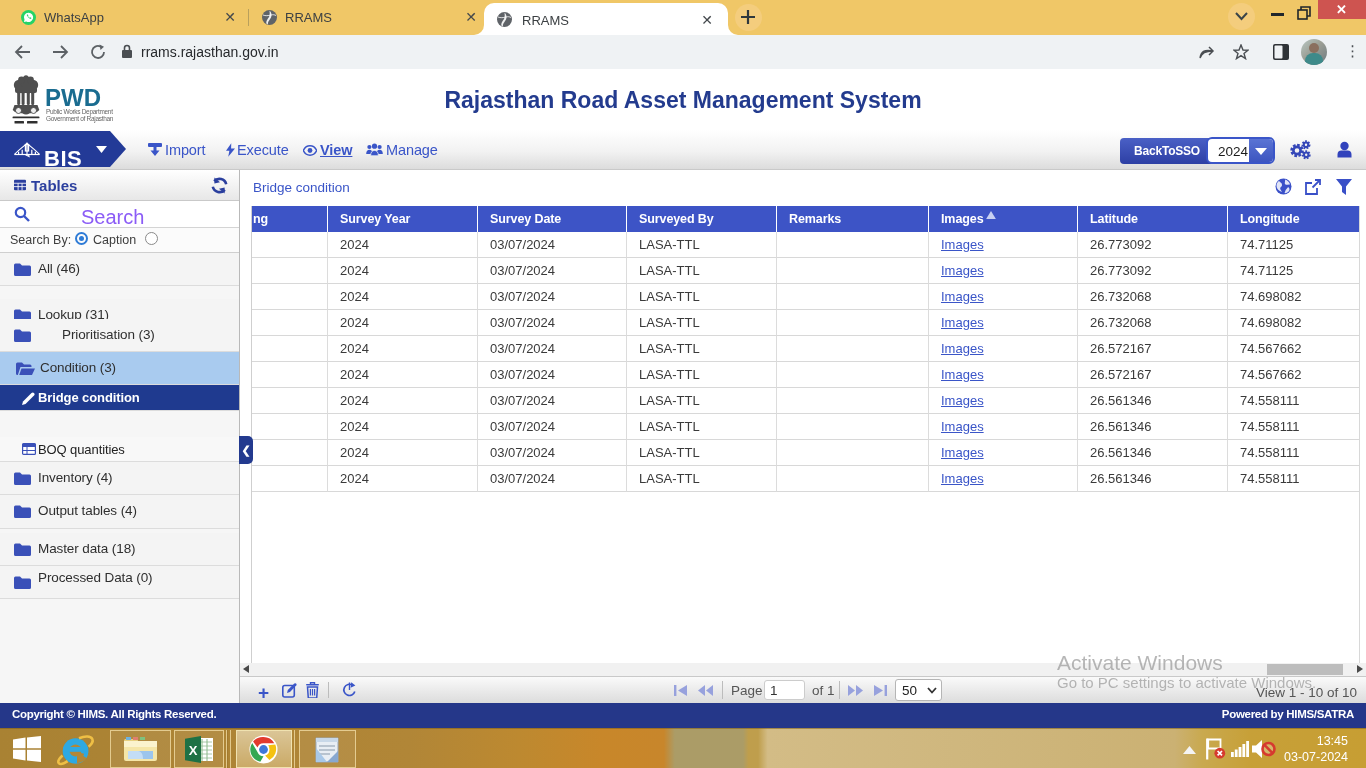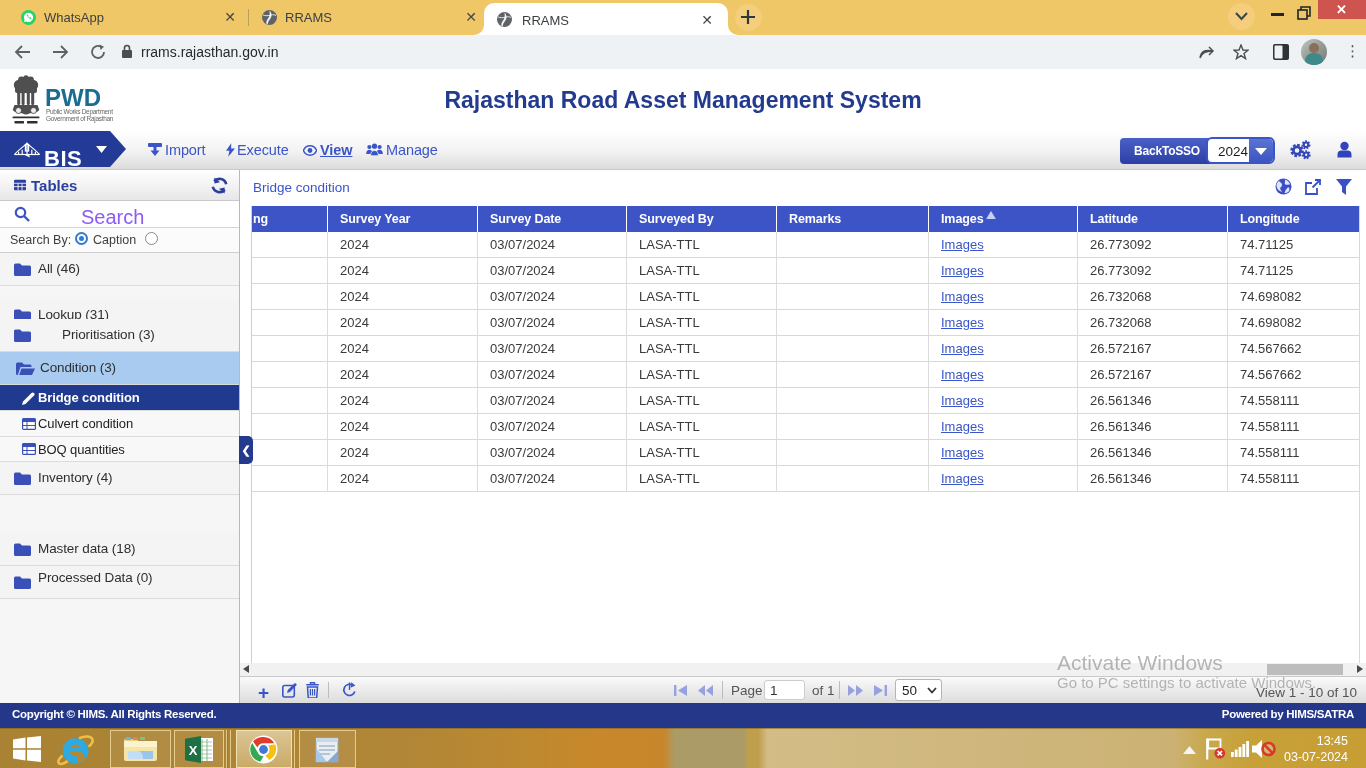--- a/index.html
+++ b/index.html
@@ -303,43 +303,40 @@
         <path d="M5.5 6.5 H19 L16 13 H3.2 Z" fill="#3A50B8"></path>
       </svg>
     <div class="txt" style="left:40px;top:8px;">Condition (3)</div>
   </div>
   <div class="trow sub" id="bridgerow" style="top:215px;height:26px;">
     <svg style="position:absolute;left:22px;top:7px;" width="13" height="13" viewBox="0 0 13 13">
         <path d="M0 13 L1 9.5 L9.5 1 A1.8 1.8 0 0 1 12 1 A1.8 1.8 0 0 1 12 3.5 L3.5 12 Z" fill="#fff"></path>
       </svg>
     <div class="txt" style="top:5px;">Bridge condition</div>
   </div>
-  <div class="trow sub" style="top:241px;height:26px;background:#F8F8F8;">
-    <svg style="position:absolute;left:22px;top:7px;" width="14" height="12" viewBox="0 0 14 12">
-        <rect x="0.6" y="0.6" width="12.8" height="10.8" rx="1" fill="#fff" stroke="#3A50B8" stroke-width="1.2"></rect>
-        <rect x="0.6" y="0.6" width="12.8" height="3.4" fill="#3A50B8"></rect>
-        <path d="M1 7.5 H13" stroke="#3A50B8" stroke-width="1"></path>
-        <path d="M5 4 V11" stroke="#3A50B8" stroke-width="1"></path>
-      </svg>
-    <div class="txt" style="top:5px;">Culvert condition</div>
-  </div>
   <div class="trow sub" style="top:267px;height:25px;background:#F8F8F8;">
     <svg style="position:absolute;left:22px;top:6px;" width="14" height="12" viewBox="0 0 14 12">
         <rect x="0.6" y="0.6" width="12.8" height="10.8" rx="1" fill="#fff" stroke="#3A50B8" stroke-width="1.2"></rect>
         <rect x="0.6" y="0.6" width="12.8" height="3.4" fill="#3A50B8"></rect>
         <path d="M1 7.5 H13" stroke="#3A50B8" stroke-width="1"></path>
         <path d="M5 4 V11" stroke="#3A50B8" stroke-width="1"></path>
       </svg>
     <div class="txt" style="top:5px;">BOQ quantities</div>
   </div>
   <div class="trow" style="top:292px;height:33px;">
     <svg style="position:absolute;left:14px;top:10px;" width="17" height="13" viewBox="0 0 17 13">
         <path d="M0 2 a1.5 1.5 0 0 1 1.5 -1.5 H6 L8 2.5 H15.5 A1.5 1.5 0 0 1 17 4 V11.5 A1.5 1.5 0 0 1 15.5 13 H1.5 A1.5 1.5 0 0 1 0 11.5 Z" fill="#3A50B8"></path>
       </svg>
     <div class="txt" style="top:8px;">Inventory (4)</div>
+  </div>
+  <div class="trow" style="top:325px;height:34px;">
+    <svg style="position:absolute;left:14px;top:10px;" width="17" height="13" viewBox="0 0 17 13">
+        <path d="M0 2 a1.5 1.5 0 0 1 1.5 -1.5 H6 L8 2.5 H15.5 A1.5 1.5 0 0 1 17 4 V11.5 A1.5 1.5 0 0 1 15.5 13 H1.5 A1.5 1.5 0 0 1 0 11.5 Z" fill="#3A50B8"></path>
+      </svg>
+    <div class="txt" style="top:8px;">Output tables (4)</div>
   </div>
   <div class="trow" style="top:363px;height:33px;">
     <svg style="position:absolute;left:14px;top:10px;" width="17" height="13" viewBox="0 0 17 13">
         <path d="M0 2 a1.5 1.5 0 0 1 1.5 -1.5 H6 L8 2.5 H15.5 A1.5 1.5 0 0 1 17 4 V11.5 A1.5 1.5 0 0 1 15.5 13 H1.5 A1.5 1.5 0 0 1 0 11.5 Z" fill="#3A50B8"></path>
       </svg>
     <div class="txt" style="top:8px;">Master data (18)</div>
   </div>
   <div class="trow" style="top:396px;height:33px;">
     <svg style="position:absolute;left:14px;top:10px;" width="17" height="13" viewBox="0 0 17 13">
         <path d="M0 2 a1.5 1.5 0 0 1 1.5 -1.5 H6 L8 2.5 H15.5 A1.5 1.5 0 0 1 17 4 V11.5 A1.5 1.5 0 0 1 15.5 13 H1.5 A1.5 1.5 0 0 1 0 11.5 Z" fill="#3A50B8"></path>

